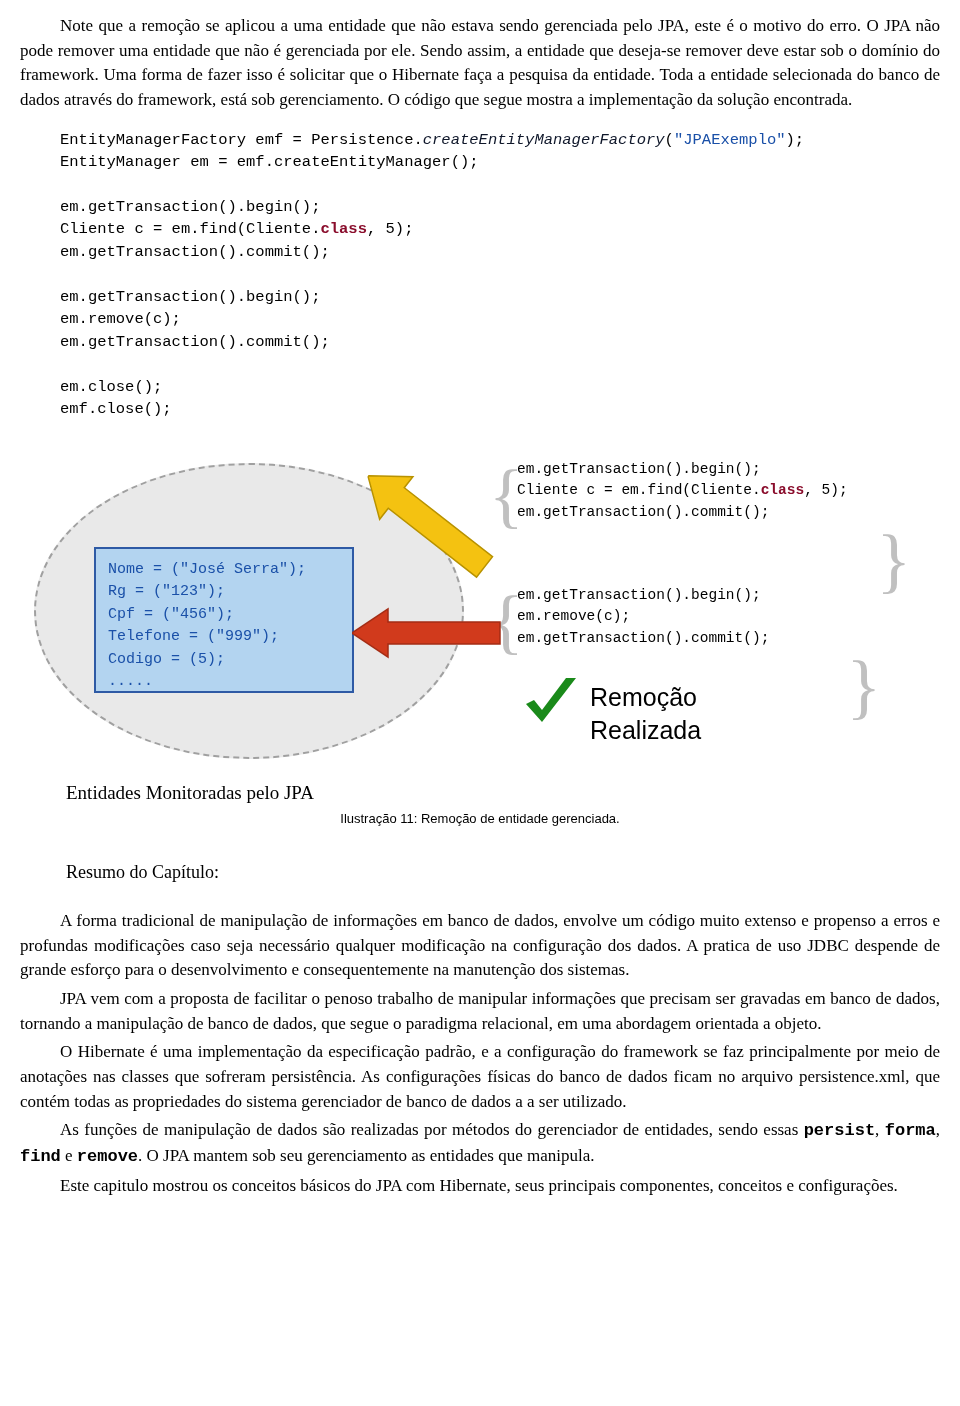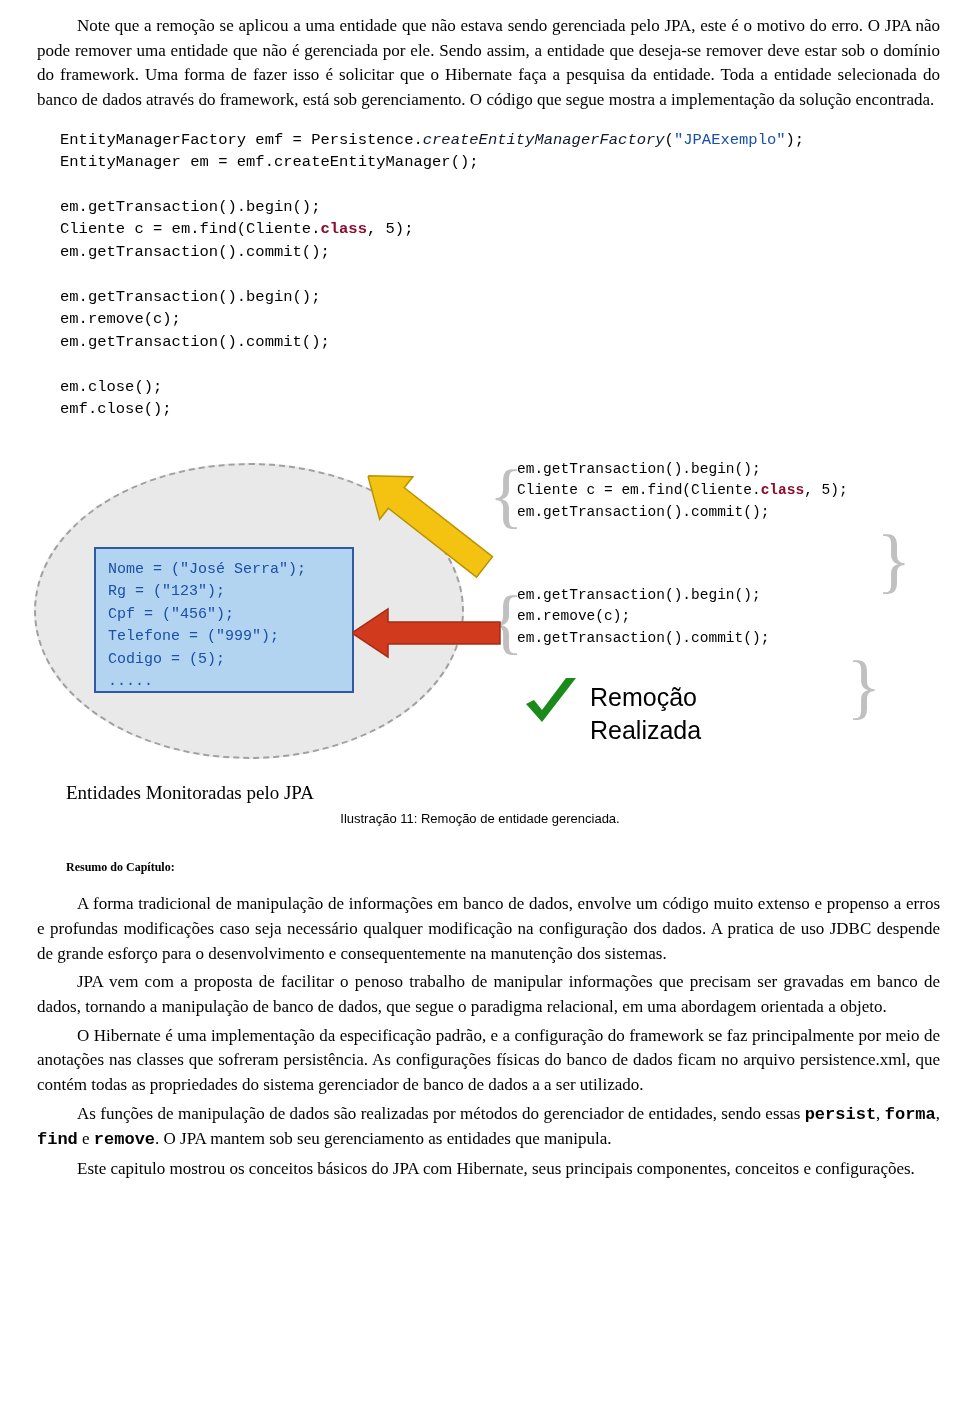--- a/index.html
+++ b/index.html
@@ -11,21 +11,20 @@
     width: 960px;
     font-size: 17px;
     line-height: 1.45;
   }
   .para {
     text-align: justify;
     margin-bottom: 4px;
   }
   .para-indent {
     text-indent: 40px;
-    margin-left: 17px;
   }
   .code-block {
     font-family: 'Courier New', monospace;
     font-size: 15.5px;
     line-height: 1.45;
     white-space: pre;
     margin: 16px 0 24px 40px;
     color: #000;
   }
   .code-block .it { font-style: italic; color: #0f172a; }
@@ -109,23 +108,23 @@
     margin-left: 46px;
     margin-top: -52px;
   }
   .figure-label {
     font-family: Arial, sans-serif;
     font-size: 13px;
     text-align: center;
     margin: 4px 0 30px 0;
   }
   .section-heading {
-    font-weight: bold;
-    margin: 4px 0 16px 46px;
-    font-size: 12px;
+    font-weight: normal;
+    margin: 4px 0 24px 46px;
+    font-size: 18px;
   }
   .bold { font-weight: bold; font-family: Liberation Mono, monospace; }
   .str { color: #1a50a8; }
   .kw { color: #8a0d2c; font-weight: bold; }
 </style>
 </head>
 <body>
 
 <p class="para para-indent">Note que a remoção se aplicou a uma entidade que não estava sendo gerenciada pelo JPA,  este é o motivo do erro. O JPA não pode remover uma entidade que não é gerenciada por ele. Sendo assim, a entidade que deseja-se remover deve estar sob o domínio do framework. Uma forma de fazer isso é solicitar que o Hibernate faça a pesquisa da entidade. Toda a entidade selecionada do banco de dados através do framework, está sob gerenciamento. O código que segue mostra a  implementação da solução encontrada.</p>
 

